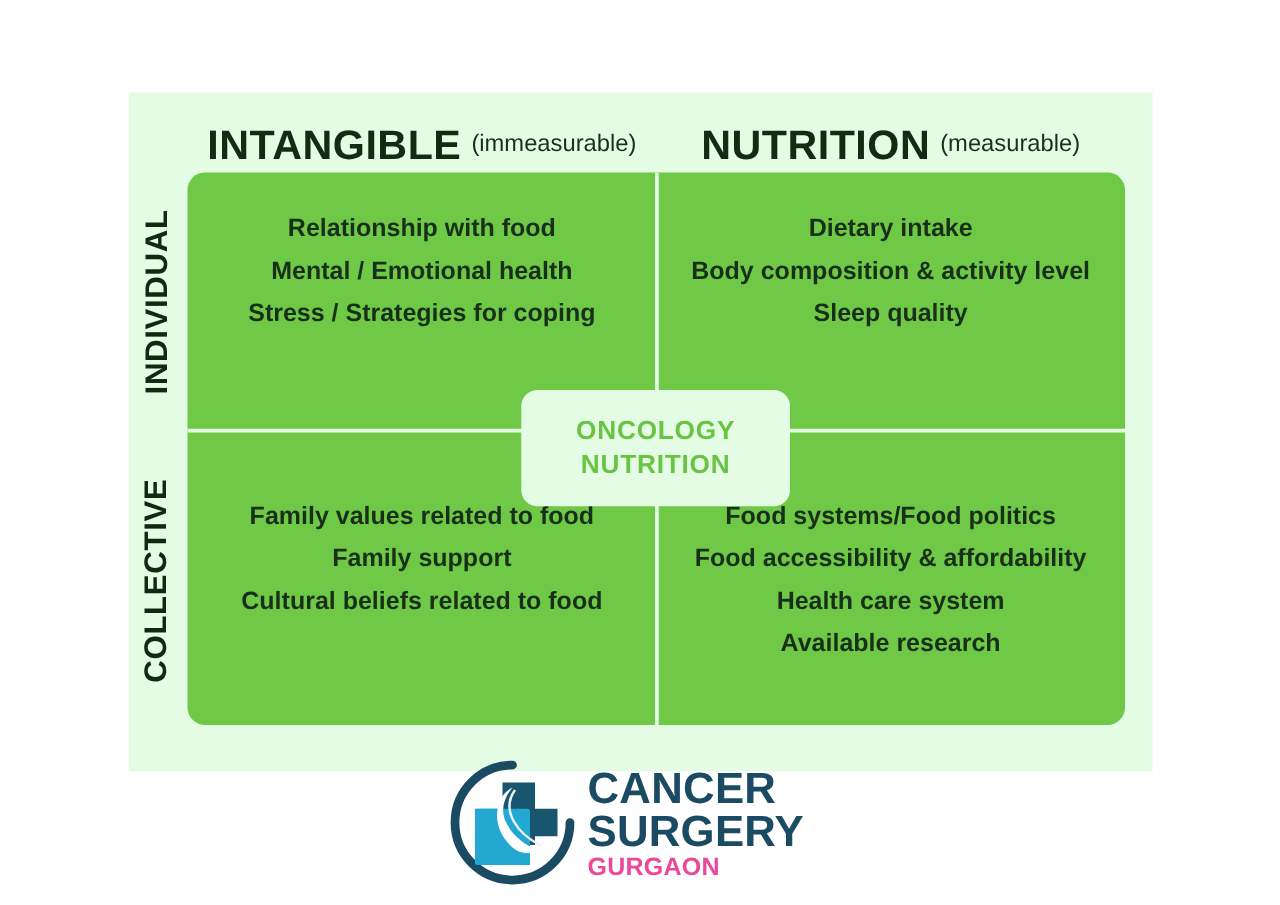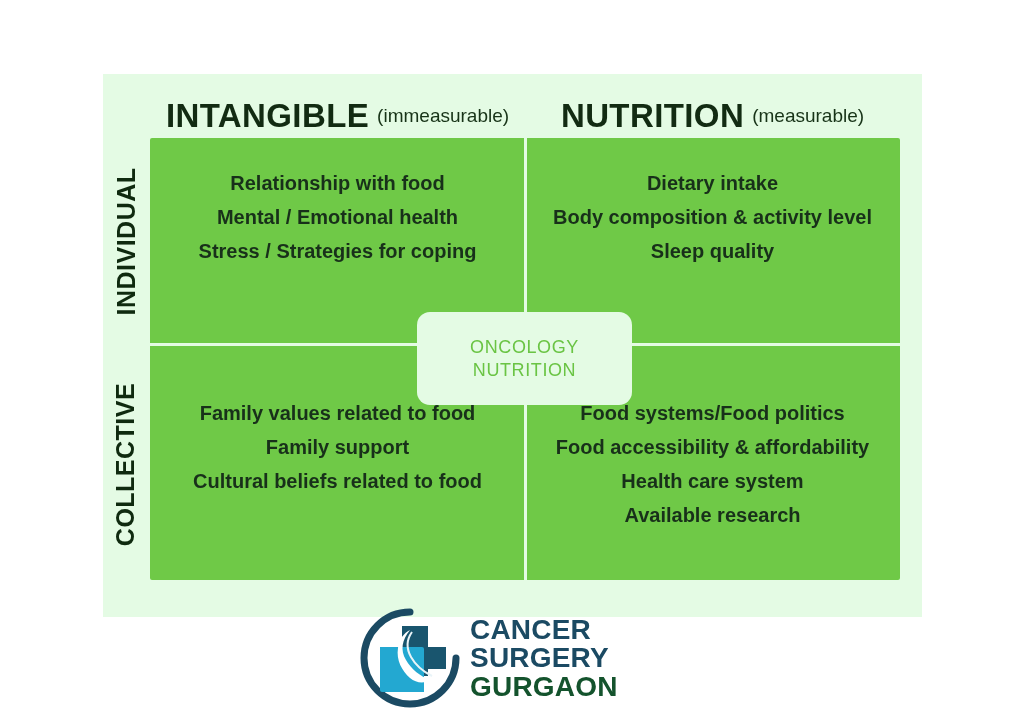--- a/index.html
+++ b/index.html
@@ -77,21 +77,21 @@
   #row-label-collective { top: 348px; height: 232px; }
 
   
   .matrix {
     position: absolute;
     left: 150px;
     top: 138px;
     width: 750px;
     height: 442px;
     background: #6fc947;
-    border-radius: 2px;
+    border-radius: 14px;
     overflow: hidden;
   }
   .matrix-grid {
     position: absolute;
     inset: 0;
     display: grid;
     grid-template-columns: 1fr 1fr;
     grid-template-rows: 206px 1fr;
   }
   .quadrant {
@@ -139,22 +139,22 @@
     width: 215px;
     height: 93px;
     background: #e4fbe4;
     border-radius: 13px;
     display: flex;
     flex-direction: column;
     align-items: center;
     justify-content: center;
   }
   .center-badge .line {
-    font-size: 18px;
-    font-weight: 400;
+    font-size: 21px;
+    font-weight: 700;
     color: #6ac444;
     letter-spacing: 0.6px;
     line-height: 1.24;
   }
 
   
   .logo {
     position: absolute;
     left: 358px;
     top: 606px;
@@ -170,29 +170,29 @@
     position: relative;
   }
   .logo-text {
     margin-left: 8px;
     display: flex;
     flex-direction: column;
     justify-content: center;
     line-height: 1.0;
   }
   .logo-text .l1 {
-    font-size: 28px;
+    font-size: 35px;
     font-weight: 700;
     color: #1b4a63;
     letter-spacing: 0.2px;
   }
   .logo-text .l2 {
-    font-size: 28px;
-    font-weight: 700;
-    color: #14532d;
+    font-size: 20px;
+    font-weight: 700;
+    color: #ec4899;
     letter-spacing: 0.2px;
     margin-top: 1px;
   }
 </style>
 </head>
 <body>
 
 <div class="panel"></div>
 
 <div class="col-headers">

